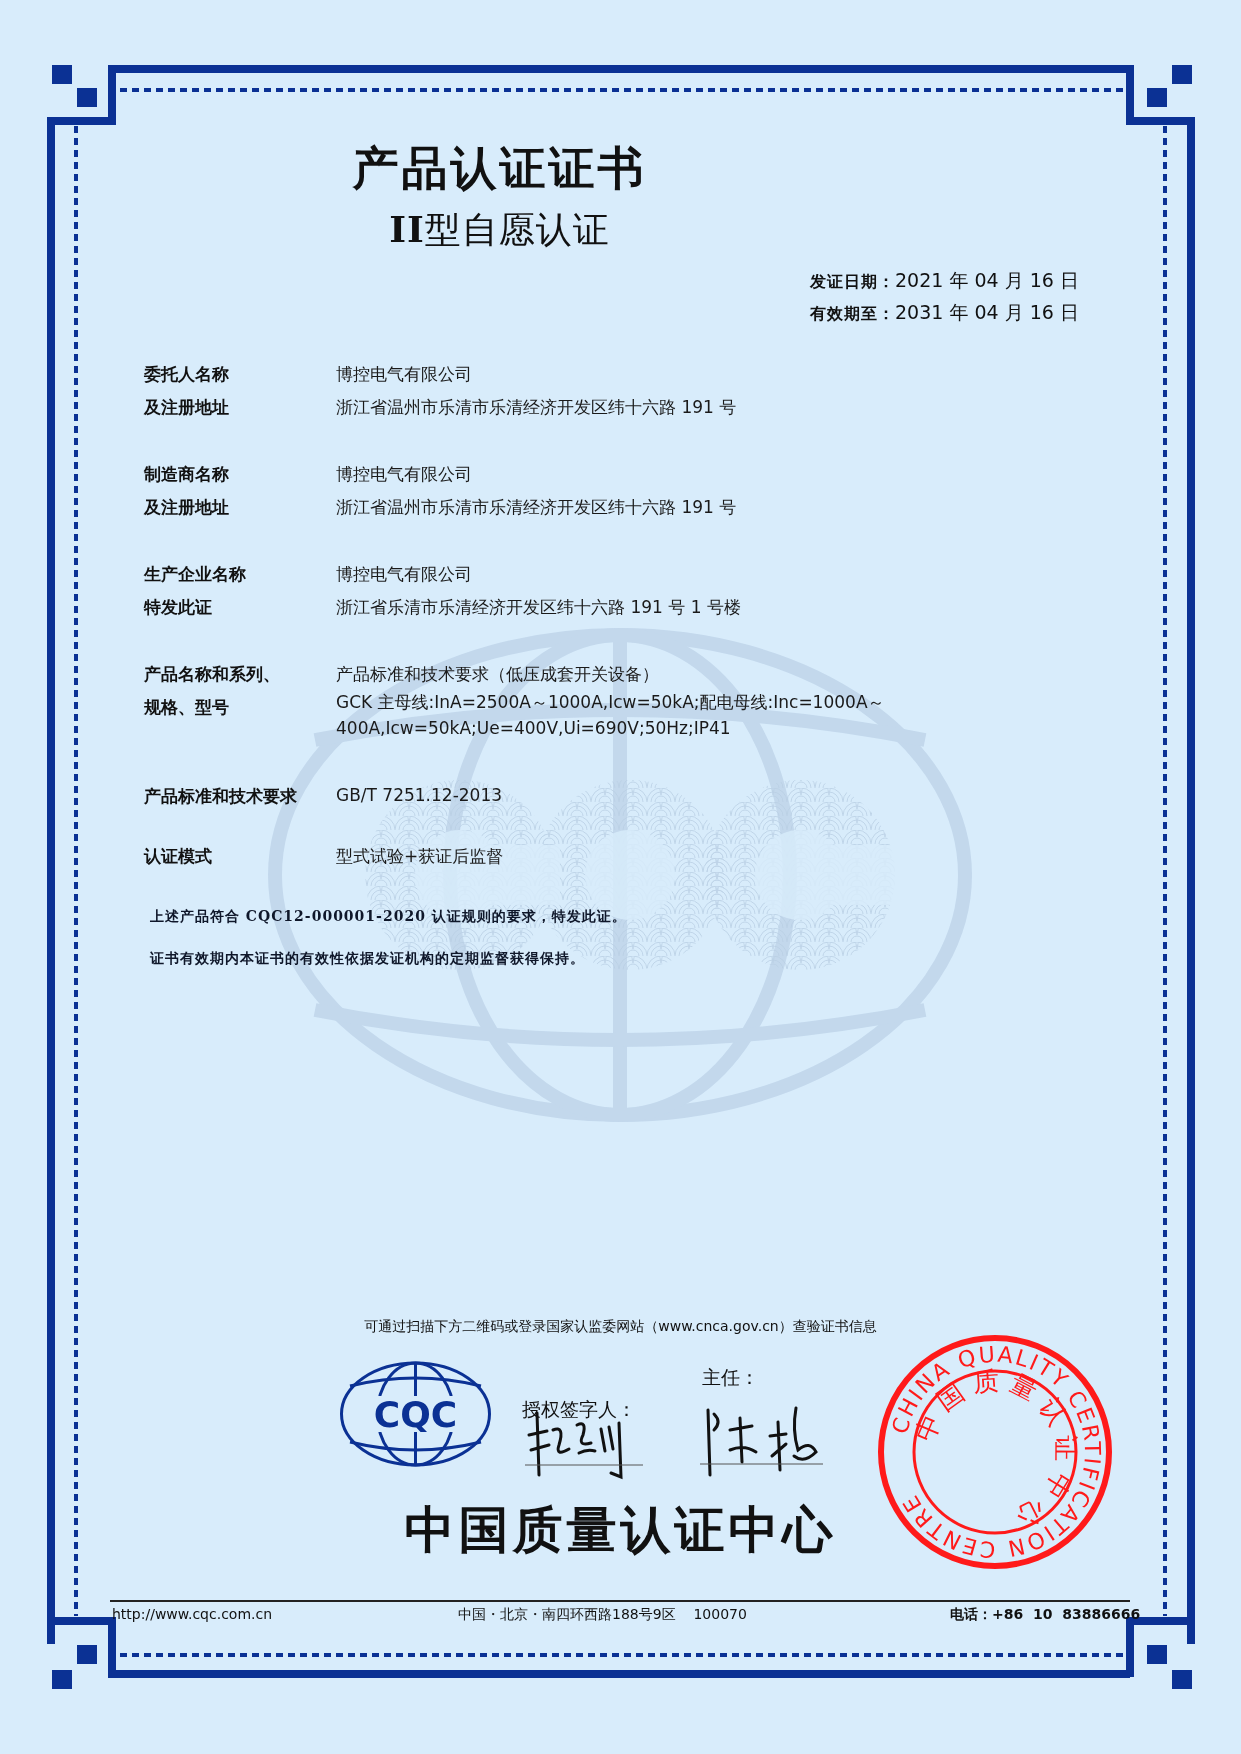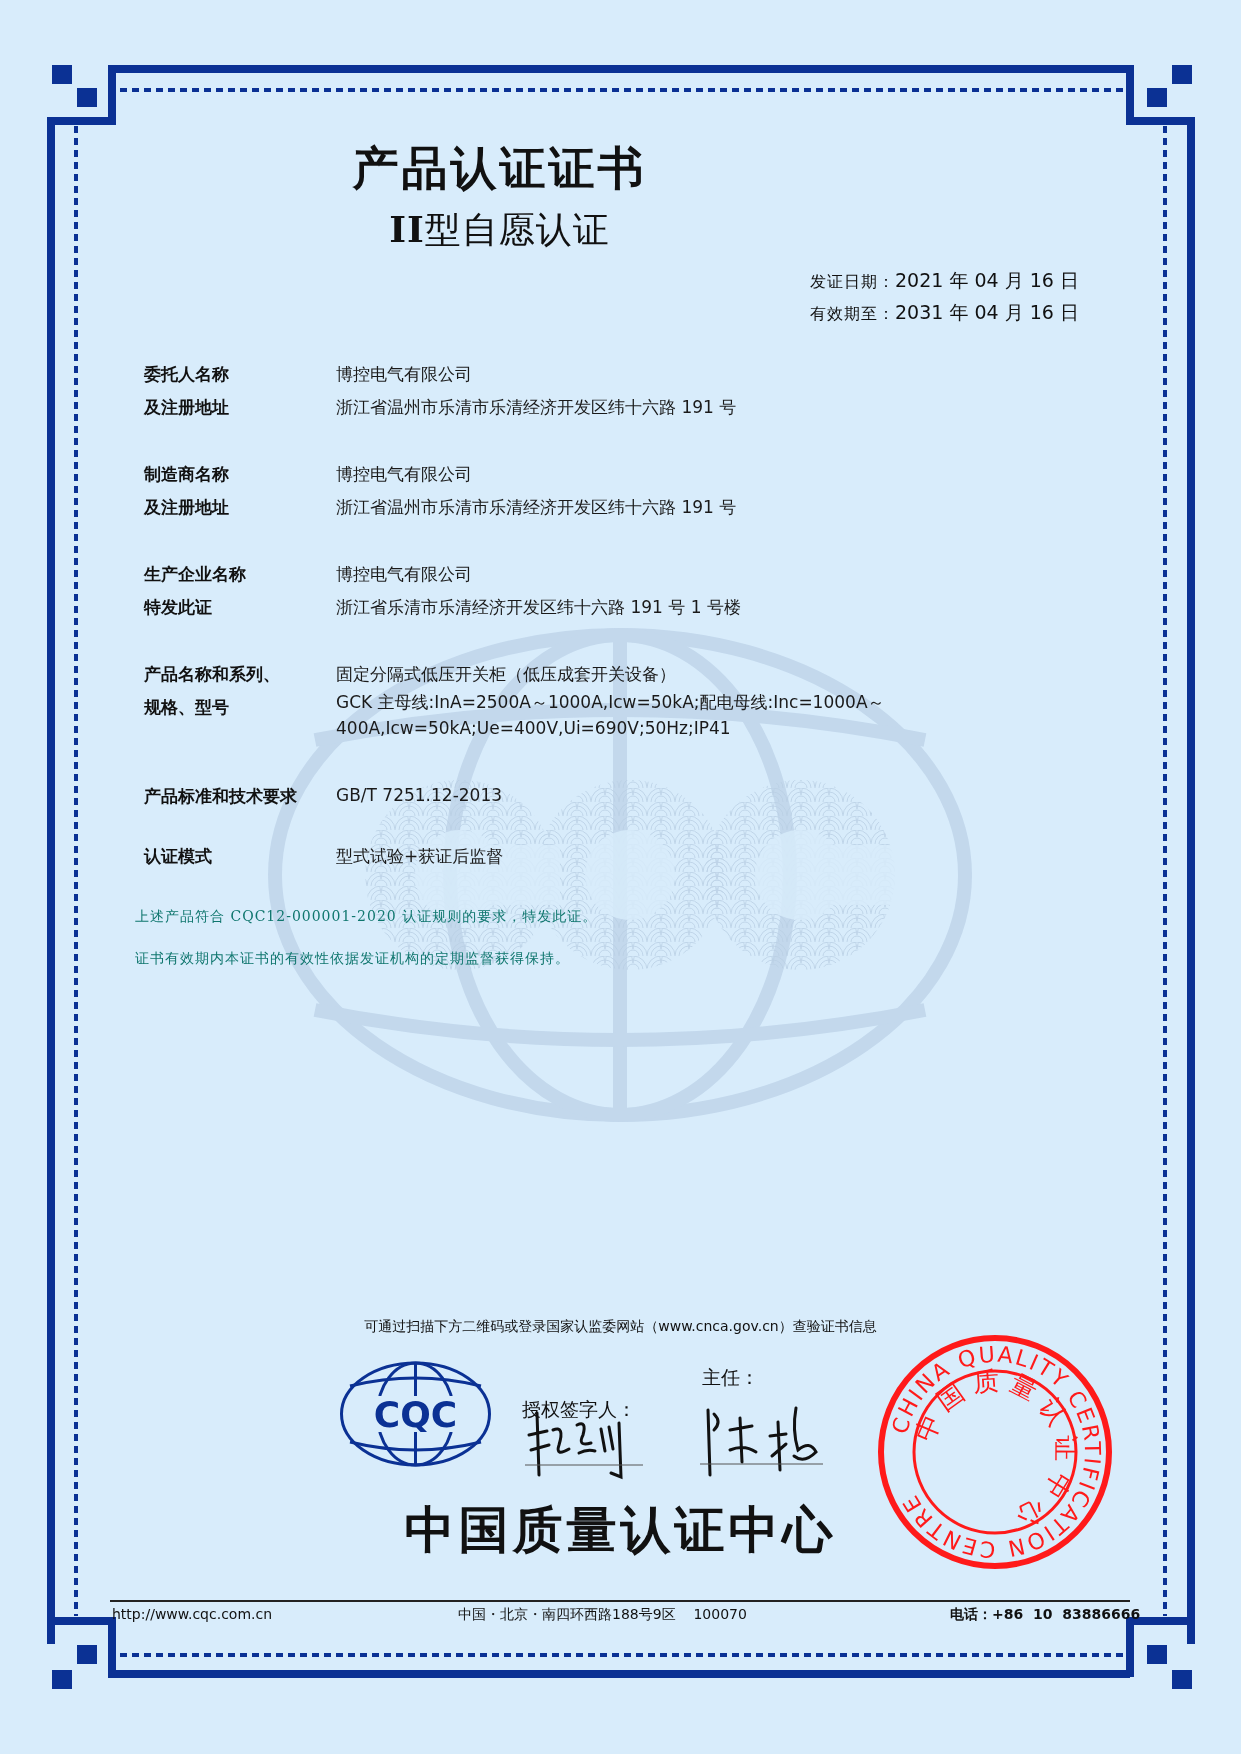--- a/index.html
+++ b/index.html
@@ -17,26 +17,26 @@
   .dash-v { position: absolute; width: 4px;
     background: repeating-linear-gradient(180deg, #0b3194 0 7px, transparent 7px 12px); }
   .corner-sq { position: absolute; width: 20px; height: 19px; background: #0b3194; }
 
   .title { left: 0; width: 999px; text-align: center; font-weight: bold; }
   .title-main { top: 138px; font-size: 46px; letter-spacing: 3px; }
   .title-sub { top: 206px; font-size: 36px; letter-spacing: 1px; font-weight: normal; }
   .title-sub b { font-family: "DejaVu Serif", "Liberation Serif", serif; font-weight: bold; text-align: center; }
 
   .date-row { left: 810px; font-size: 19px; white-space: nowrap; }
-  .date-row .dl { font-weight: normal; font-family: "DejaVu Serif", serif; font-size: 16px; letter-spacing: 1px; }
+  .date-row .dl { font-weight: bold; font-family: "DejaVu Serif", serif; font-size: 16px; letter-spacing: 1px; }
 
   .field-label { left: 144px; font-size: 17px; font-weight: bold; white-space: nowrap; }
   .field-value { left: 336px; font-size: 17px; white-space: nowrap; color: #1a1a1a; }
 
-  .note { left: 135px; font-size: 14px; font-family: "DejaVu Serif", "Liberation Serif", serif; letter-spacing: 1px; color: #0f766e; }
+  .note { left: 150px; font-size: 14px; font-family: "DejaVu Serif", "Liberation Serif", serif; letter-spacing: 1px; color: #0f172a; font-weight: bold; }
 
   .verify { left: 0; width: 1241px; text-align: center; top: 1318px; font-size: 14px; }
   .sig-label { font-size: 19px; top: 1365px; }
 
   .org-name { left: 0; width: 1241px; text-align: center; top: 1497px; font-size: 50px; font-weight: bold; letter-spacing: 4px; }
 
   .footer-rule { position: absolute; left: 110px; width: 1020px; top: 1600px; height: 2px; background: #222; }
   .footer-text { top: 1606px; font-size: 14px; white-space: nowrap; }
 </style>
 </head>
@@ -120,21 +120,21 @@
 <div class="abs field-value" style="top:463px;">博控电气有限公司</div>
 <div class="abs field-label" style="top:496px;">及注册地址</div>
 <div class="abs field-value" style="top:496px;">浙江省温州市乐清市乐清经济开发区纬十六路 191 号</div>
 
 <div class="abs field-label" style="top:563px;">生产企业名称</div>
 <div class="abs field-value" style="top:563px;">博控电气有限公司</div>
 <div class="abs field-label" style="top:596px;">特发此证</div>
 <div class="abs field-value" style="top:596px;">浙江省乐清市乐清经济开发区纬十六路 191 号 1 号楼</div>
 
 <div class="abs field-label" style="top:663px;">产品名称和系列、</div>
-<div class="abs field-value" style="top:663px;">固定分隔式低压开关柜（低压成套开关设备）</div>
+<div class="abs field-value" style="top:663px;">产品标准和技术要求（低压成套开关设备）</div>
 <div class="abs field-label" style="top:696px;">规格、型号</div>
 <div class="abs field-value" style="top:691px;">GCK  主母线:InA=2500A～1000A,Icw=50kA;配电母线:Inc=1000A～</div>
 <div class="abs field-value" style="top:718px;">400A,Icw=50kA;Ue=400V,Ui=690V;50Hz;IP41</div>
 
 <div class="abs field-label" style="top:785px;">产品标准和技术要求</div>
 <div class="abs field-value" style="top:785px;">GB/T 7251.12-2013</div>
 
 <div class="abs field-label" style="top:845px;">认证模式</div>
 <div class="abs field-value" style="top:845px;">型式试验+获证后监督</div>
 

